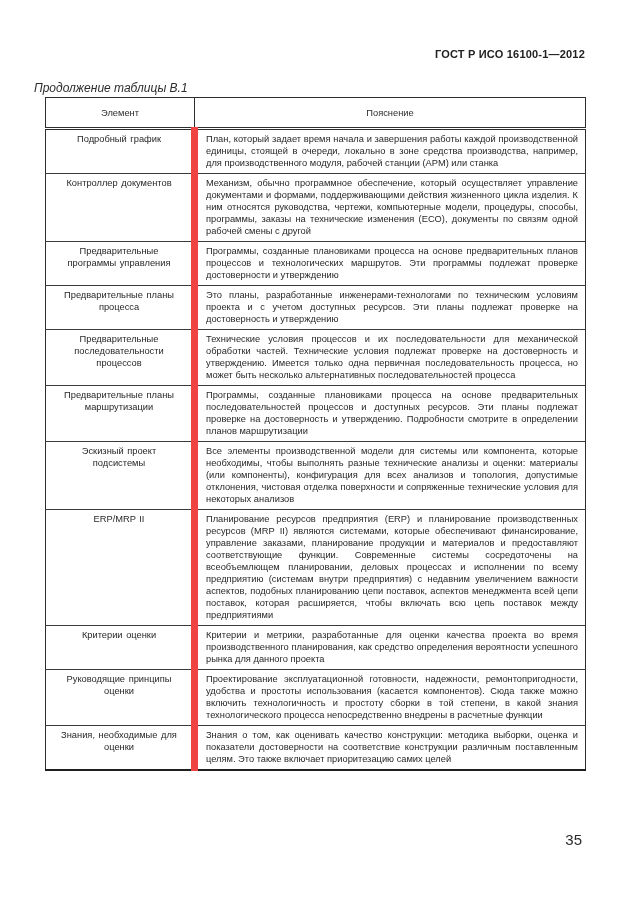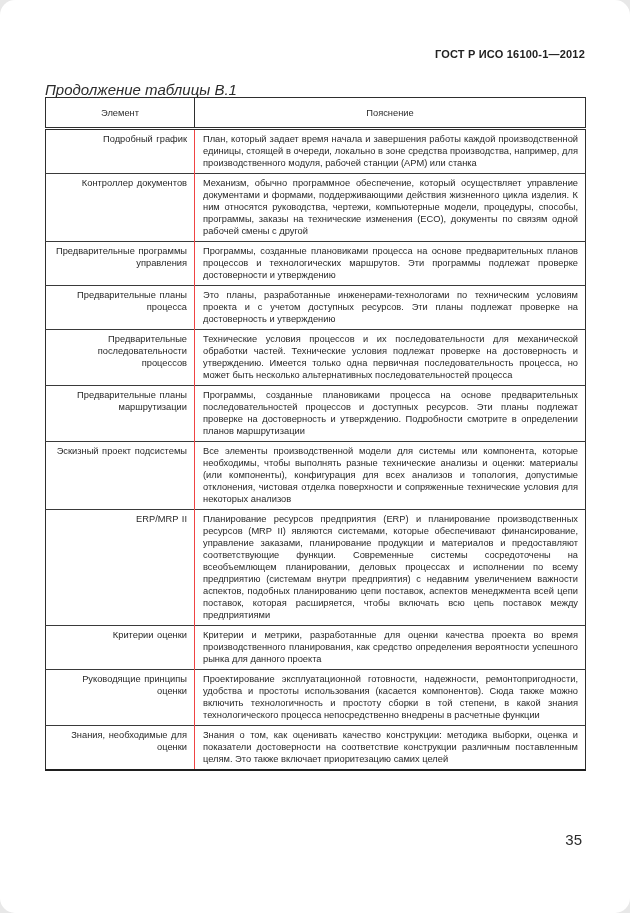--- a/index.html
+++ b/index.html
@@ -6,38 +6,37 @@
   html, body { background: #e8e8e8; }
   .page {
     position: relative;
     width: 630px;
     height: 913px;
     margin: 0 auto;
     background: #ffffff;
     color: #262626;
     font-family: "Liberation Sans", "DejaVu Sans", sans-serif;
     overflow: hidden;
-    border-radius: 15px;
   }
   .doc-header {
     position: absolute;
     top: 48px;
     left: 45px;
     right: 45px;
     text-align: right;
     font-size: 11px;
     font-weight: bold;
     letter-spacing: 0.2px;
     color: #222222;
   }
   .table-caption {
     position: absolute;
     top: 81px;
-    left: 45px;
-    font-size: 15px;
+    left: 34px;
+    font-size: 12px;
     font-style: italic;
     color: #2c2c2c;
   }
   .doc-table {
     position: absolute;
     top: 97px;
     left: 45px;
     width: 540px;
     border-collapse: collapse;
     table-layout: fixed;
@@ -59,22 +58,22 @@
     color: #2c2c2c;
   }
   .doc-table th:first-child { border-right: 1px solid #2e2e2e; }
   .doc-table td {
     vertical-align: top;
     border-top: 1px solid #3a3a3a;
     padding: 3px 7px 4px 8px;
   }
   .doc-table tbody tr:first-child td { border-top: none; }
   .doc-table td.el-cell {
-    border-right: 1px solid #ef4444;
-    text-align: right;
+    border-right: 7px solid #ef4444;
+    text-align: center;
     word-spacing: 1px;
   }
   .doc-table td.exp-cell {
     text-align: justify;
     hyphens: auto;
   }
   .doc-table {
     border-left: 1px solid #2e2e2e;
     border-right: 1px solid #2e2e2e;
     border-bottom: 2px solid #1f1f1f;

